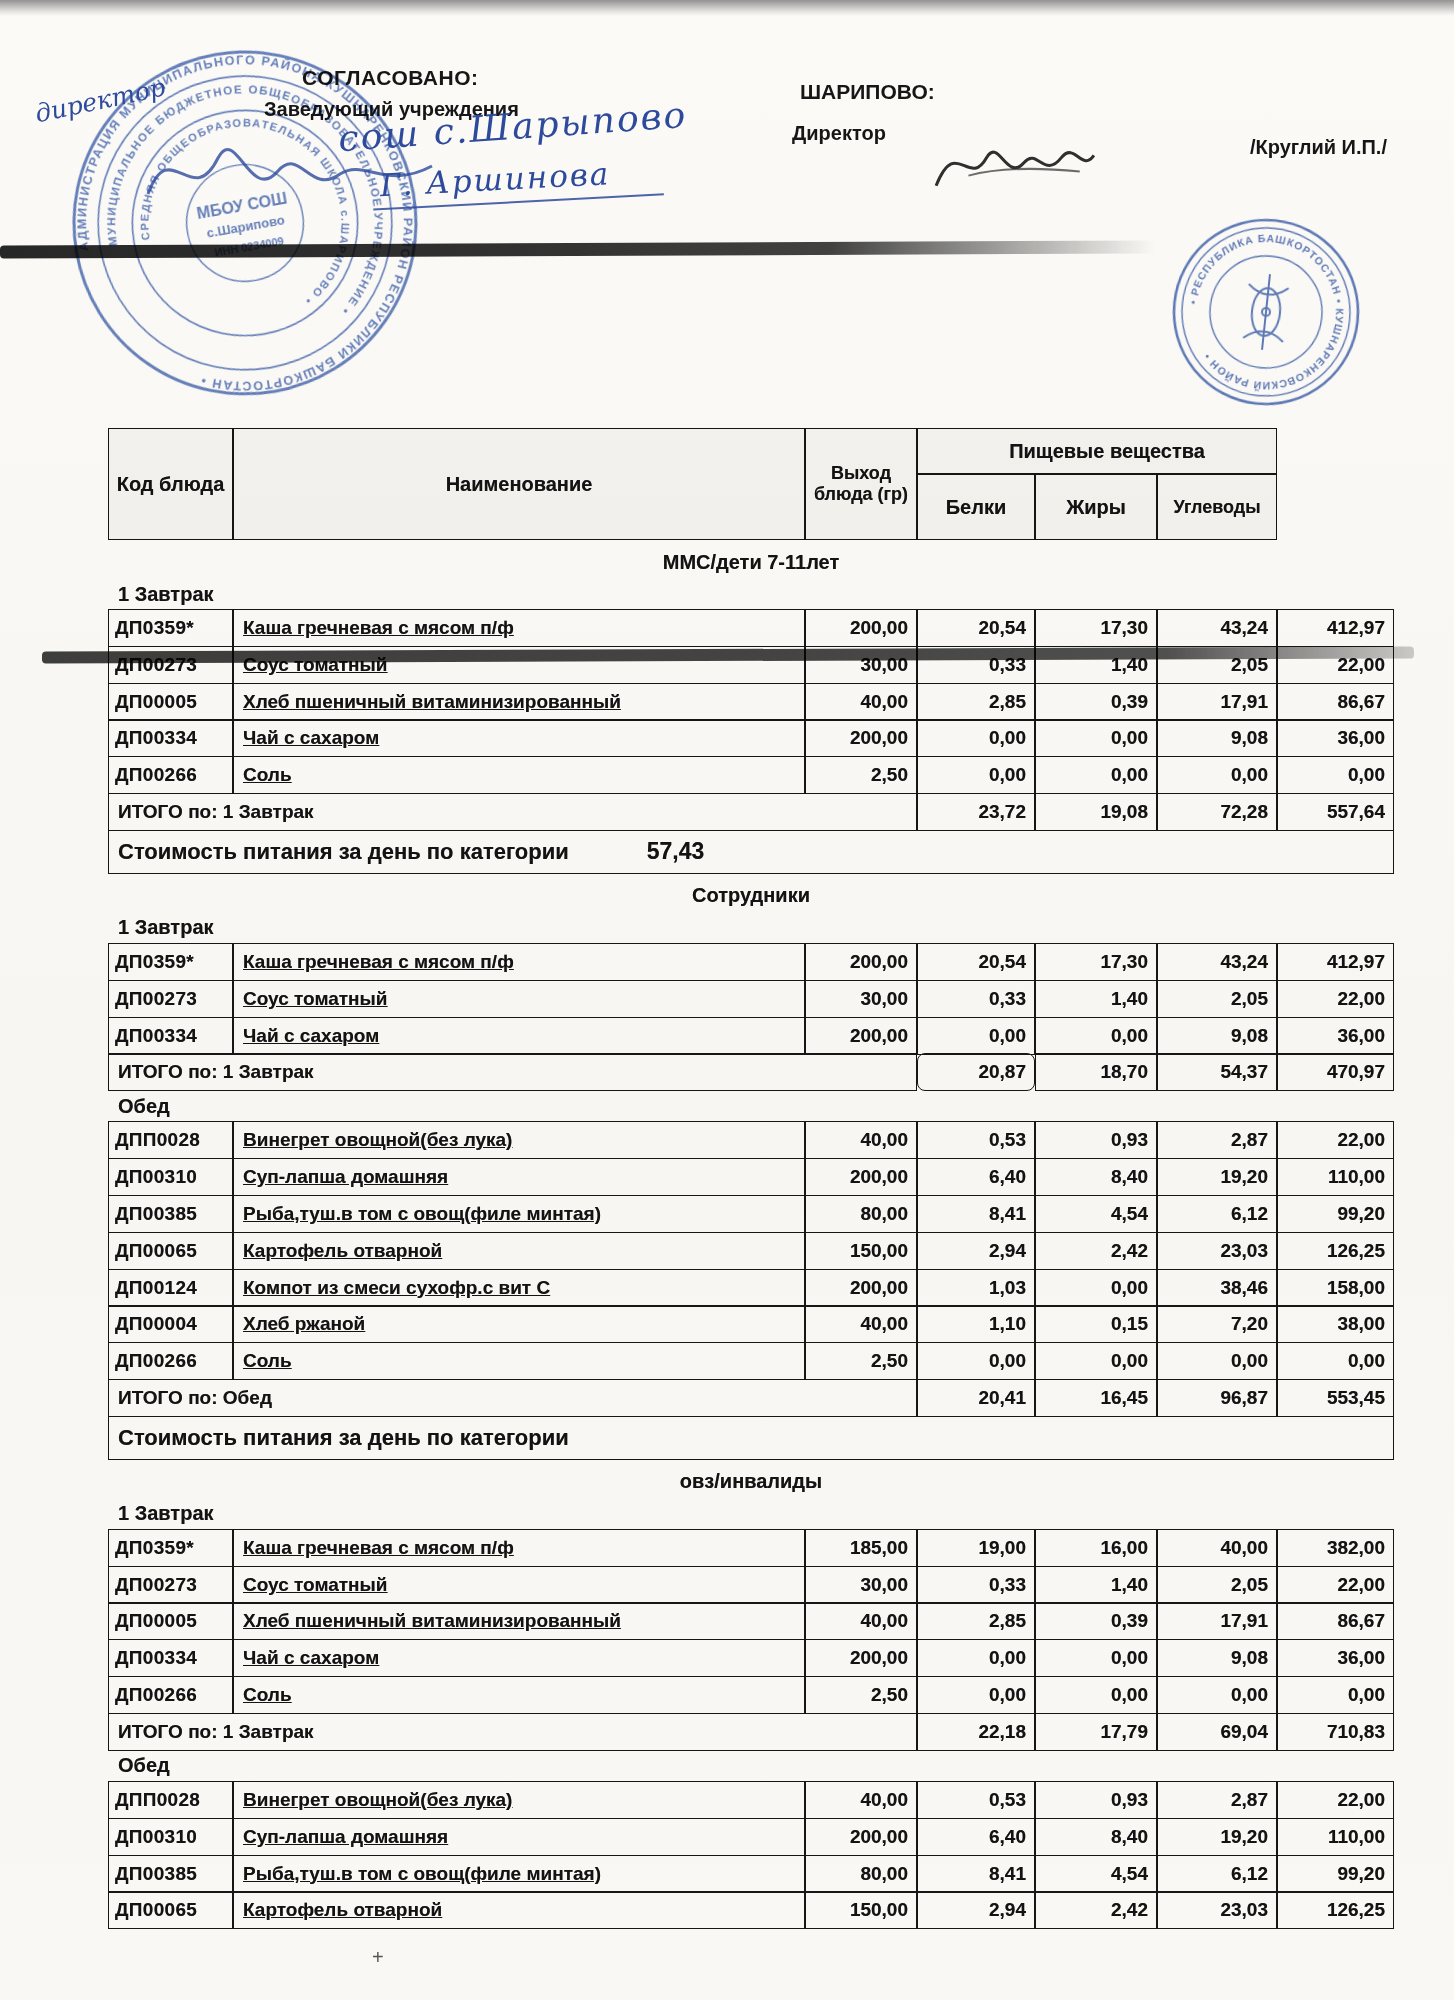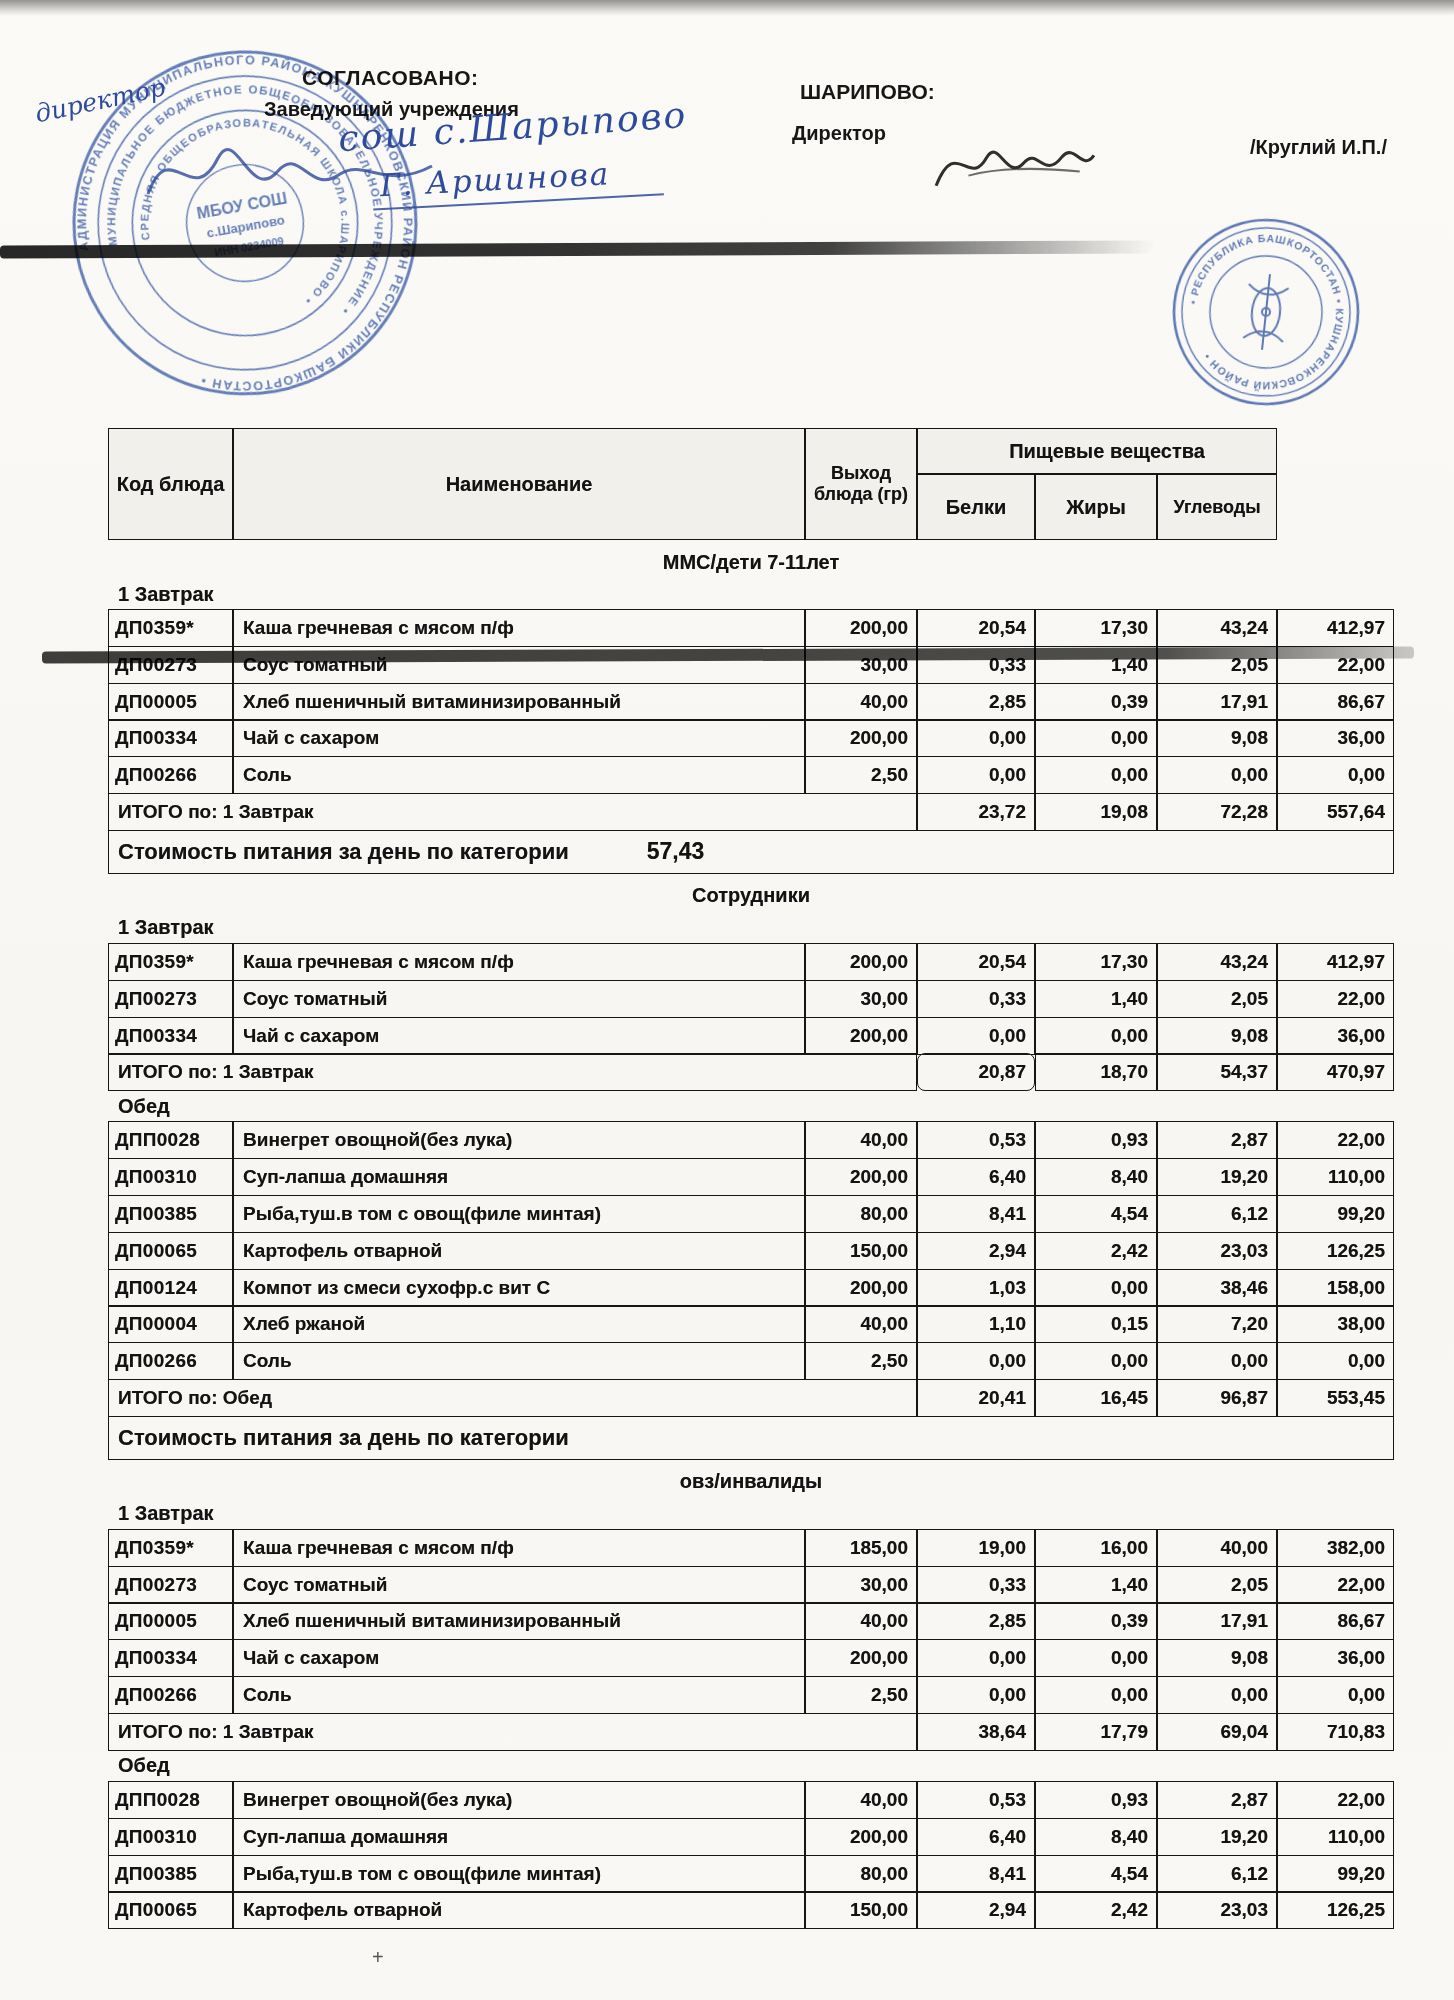--- a/index.html
+++ b/index.html
@@ -58,21 +58,21 @@
   .th-fat{grid-column:5;grid-row:2;}
   .th-carbs{grid-column:6;grid-row:2;font-size:18px;}
 
   .section-row{min-height:34px;margin-top:5px;display:flex;align-items:center;justify-content:center;
     font-weight:700;font-size:20px;}
   .meal-row{min-height:30px;display:flex;align-items:center;font-weight:700;font-size:20px;padding-left:10px;}
   .row,.total-row{display:grid;grid-template-columns:var(--cols);}
   .cell{border:1.2px solid #161616;min-height:34px;display:flex;align-items:center;
     padding:1px 6px;font-size:19px;background:transparent;}
   .c-code{font-weight:700;letter-spacing:.3px;}
-  .c-name{font-weight:600;padding-left:9px;}
+  .c-name{font-weight:600;padding-left:9px;text-decoration:underline;}
   .c-num{justify-content:flex-end;font-weight:700;padding-right:8px;}
   .row + .row,.row + .total-row,.total-row + .cost-row,.row + .cost-row{margin-top:-1.2px;}
   .t-label{font-weight:700;font-size:19px;padding-left:9px;}
   .cost-row{border:1.3px solid #161616;min-height:42px;display:flex;align-items:center;
     padding-left:9px;font-weight:700;}
   .cost-label{font-size:22px;}
   .cost-value{font-size:23px;margin-left:78px;}
 
   .bottom-mark{position:absolute;left:372px;top:1946px;font-size:20px;color:#555;z-index:2;}
 </style>
@@ -367,21 +367,21 @@
           <div class="cell c-code">ДП00266</div>
           <div class="cell c-name">Соль</div>
           <div class="cell c-num">2,50</div>
           <div class="cell c-num">0,00</div>
           <div class="cell c-num">0,00</div>
           <div class="cell c-num">0,00</div>
           <div class="cell c-num">0,00</div>
         </div>
         <div class="total-row">
           <div class="cell t-label" style="grid-column: 1 / 4;">ИТОГО по: 1 Завтрак</div>
-          <div class="cell c-num" style="grid-column: 4;">38,64</div>
+          <div class="cell c-num" style="grid-column: 4;">22,18</div>
           <div class="cell c-num" style="grid-column: 5;">17,79</div>
           <div class="cell c-num" style="grid-column: 6;">69,04</div>
           <div class="cell c-num" style="grid-column: 7;">710,83</div>
         </div>
         <div class="meal-row">Обед</div>
         <div class="row">
           <div class="cell c-code">ДПП0028</div>
           <div class="cell c-name">Винегрет овощной(без лука)</div>
           <div class="cell c-num">40,00</div>
           <div class="cell c-num">0,53</div>

